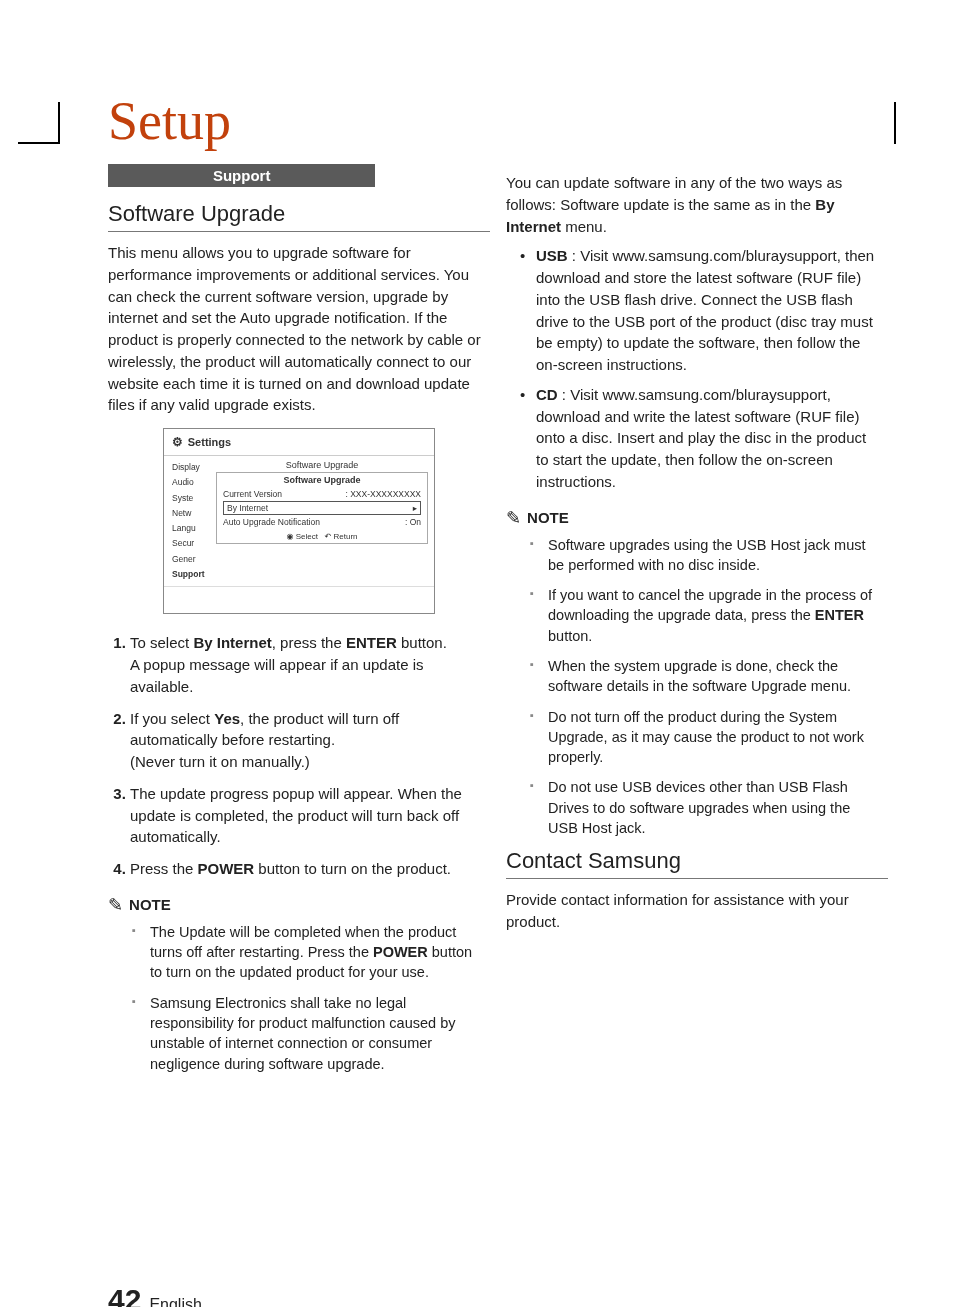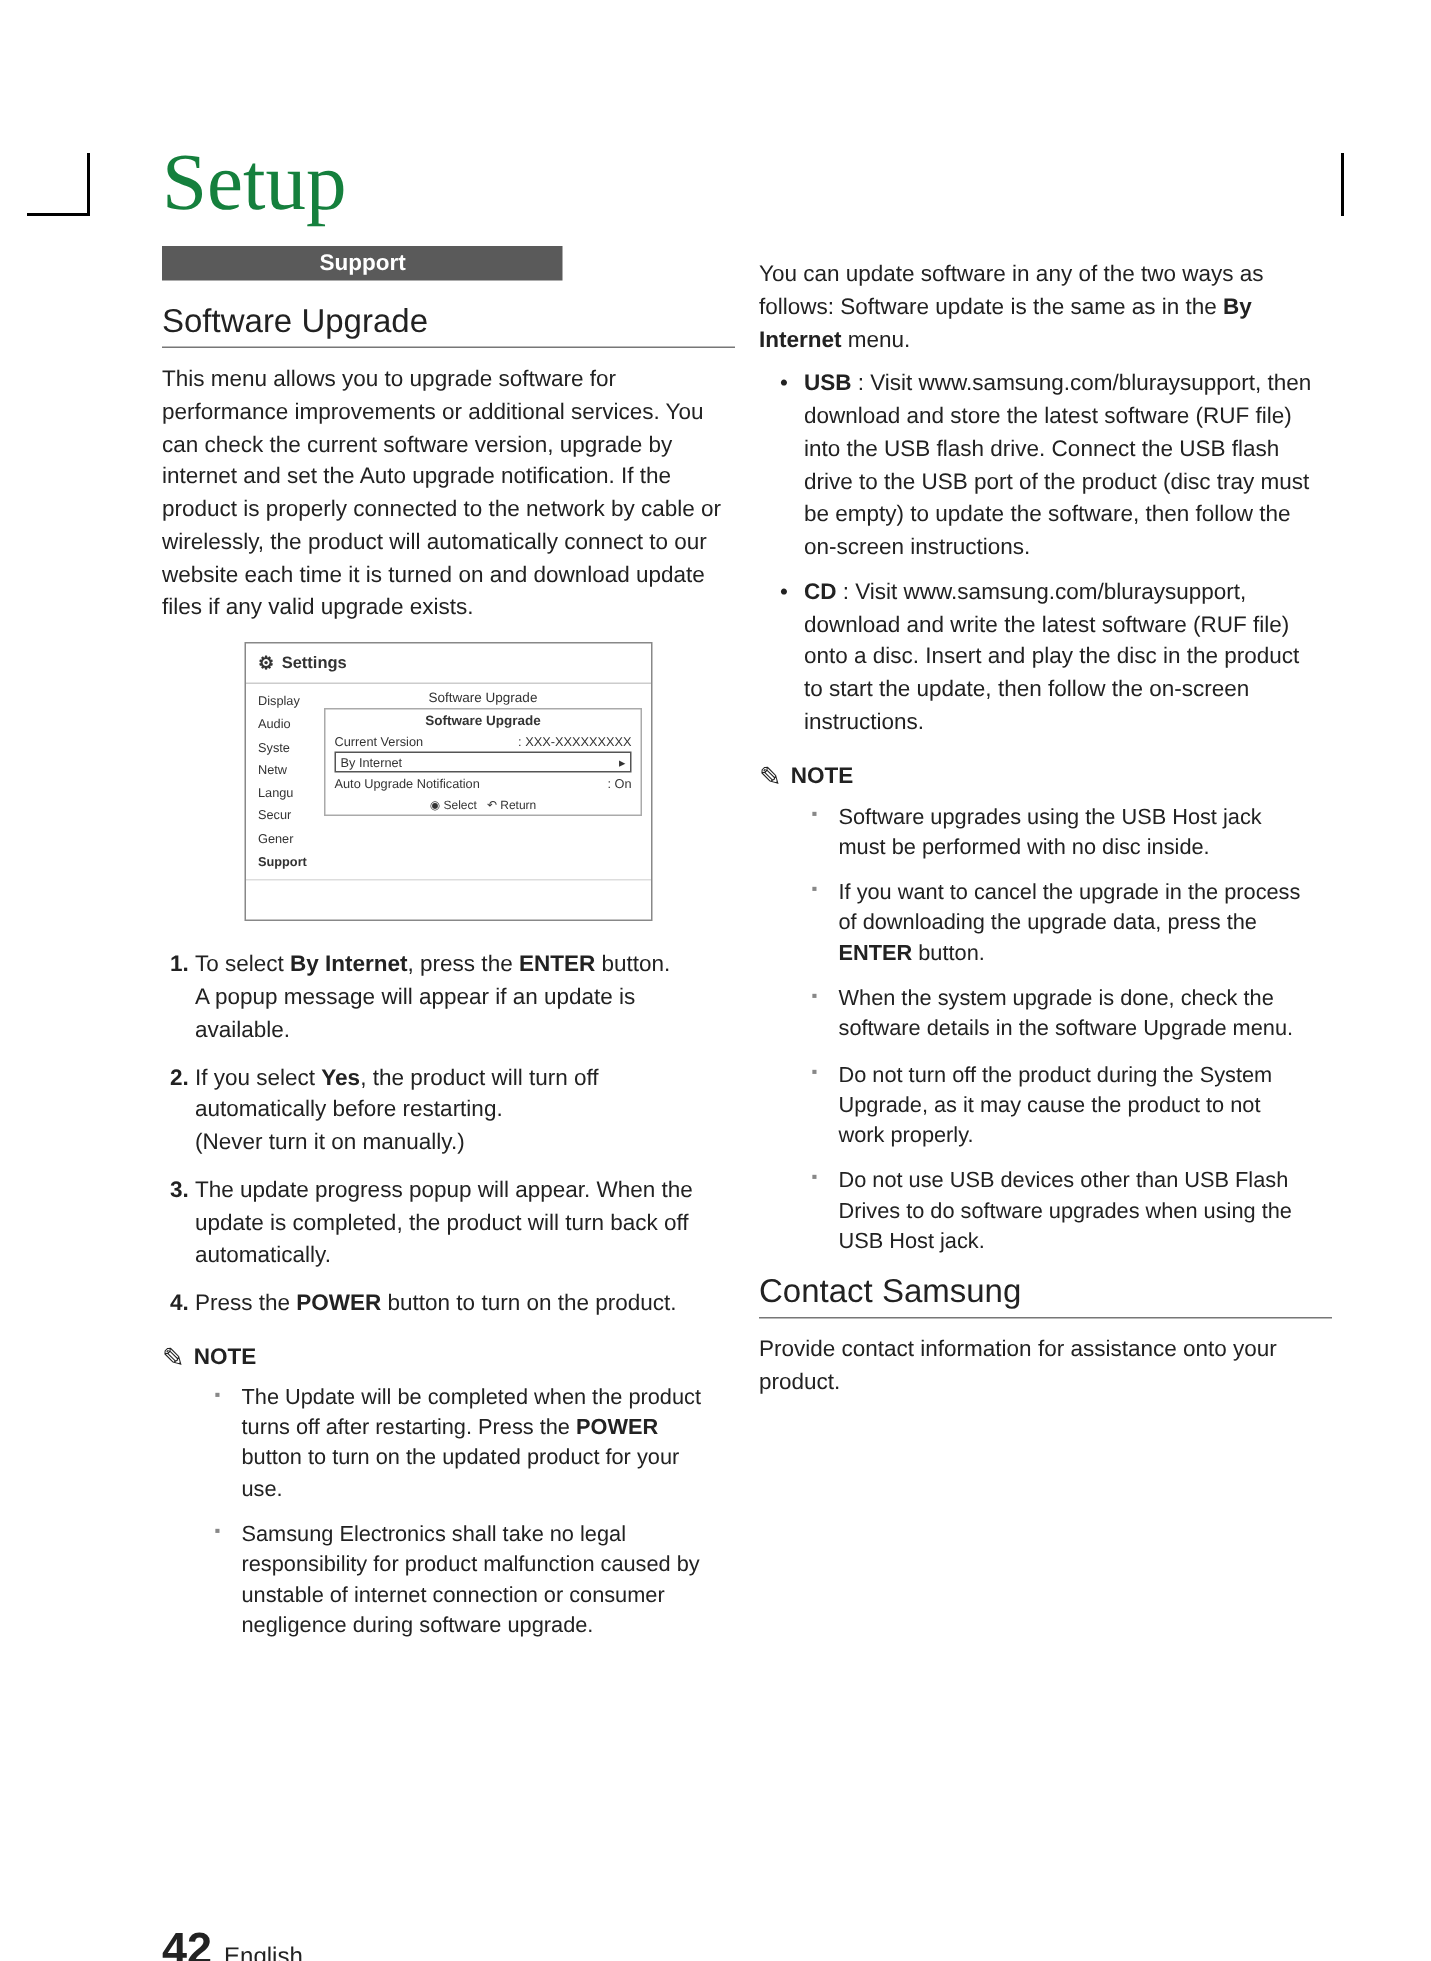--- a/index.html
+++ b/index.html
@@ -18,21 +18,21 @@
     box-sizing: border-box;
     padding: 0 56px;
   }
   .crop-top-left { position: absolute; top: 52px; left: 18px; width: 42px; height: 2px; background: #000; }
   .crop-top-left-v { position: absolute; top: 12px; left: 58px; width: 2px; height: 42px; background: #000; }
   .crop-top-right { position: absolute; top: 12px; right: 58px; width: 2px; height: 42px; background: #000; }
   .title {
     font-family: Georgia, 'Times New Roman', serif;
     font-weight: 300;
     font-size: 54px;
-    color: #15803d;
+    color: #c2410c;
     margin-top: 90px;
     margin-bottom: 12px;
     margin-left: 52px;
   }
   .columns {
     display: flex;
     gap: 16px;
     margin-left: 52px;
     margin-right: 10px;
   }
@@ -59,21 +59,21 @@
   b { font-weight: bold; }
   ol.steps { padding-left: 22px; margin: 14px 0; }
   ol.steps li { margin-bottom: 10px; line-height: 1.45; }
   ol.steps li::marker { font-weight: bold; }
   ul.bullets { list-style: none; padding-left: 0; margin: 8px 12px; }
   ul.bullets li { position: relative; padding-left: 18px; margin-bottom: 8px; line-height: 1.45; }
   ul.bullets li:before { content: "•"; position: absolute; left: 2px; top: 0; font-size: 15px; }
   .note-head { display: flex; align-items: center; gap: 6px; margin-top: 14px; margin-bottom: 6px; }
   .note-head .pen { font-size: 18px; }
   .note-head b { font-size: 15px; text-align: center; }
-  ul.note { list-style: none; padding: 0 0 0 20px; margin: 4px 15px; }
+  ul.note { list-style: none; padding: 0 0 0 20px; margin: 4px 4px; }
   ul.note li { position: relative; padding-left: 18px; margin-bottom: 10px; line-height: 1.4; font-size: 14.5px; }
   ul.note li:before { content: "▪"; position: absolute; left: 0; top: 1px; color: #888; font-size: 11px; }
 
   
   .shot {
     border: 1px solid #888;
     width: 270px;
     margin: 12px auto 18px auto;
     font-size: 9.5px;
     color: #333;
@@ -210,21 +210,21 @@
         <li>Software upgrades using the USB Host jack must be performed with no disc inside.</li>
         <li>
           <span>If you want to cancel the upgrade in the process of downloading the upgrade data, press the </span><b>ENTER</b><span> button.</span>
         </li>
         <li>When the system upgrade is done, check the software details in the software Upgrade menu.</li>
         <li>Do not turn off the product during the System Upgrade, as it may cause the product to not work properly.</li>
         <li>Do not use USB devices other than USB Flash Drives to do software upgrades when using the USB Host jack.</li>
       </ul>
 
       <h2 class="section">Contact Samsung</h2>
-      <p>Provide contact information for assistance onto your product.</p>
+      <p>Provide contact information for assistance with your product.</p>
     </div>
   </div>
 
   <div class="footer">
     <span class="pnum">42</span>
     <span class="lang">English</span>
   </div>
 
 </div>
 

